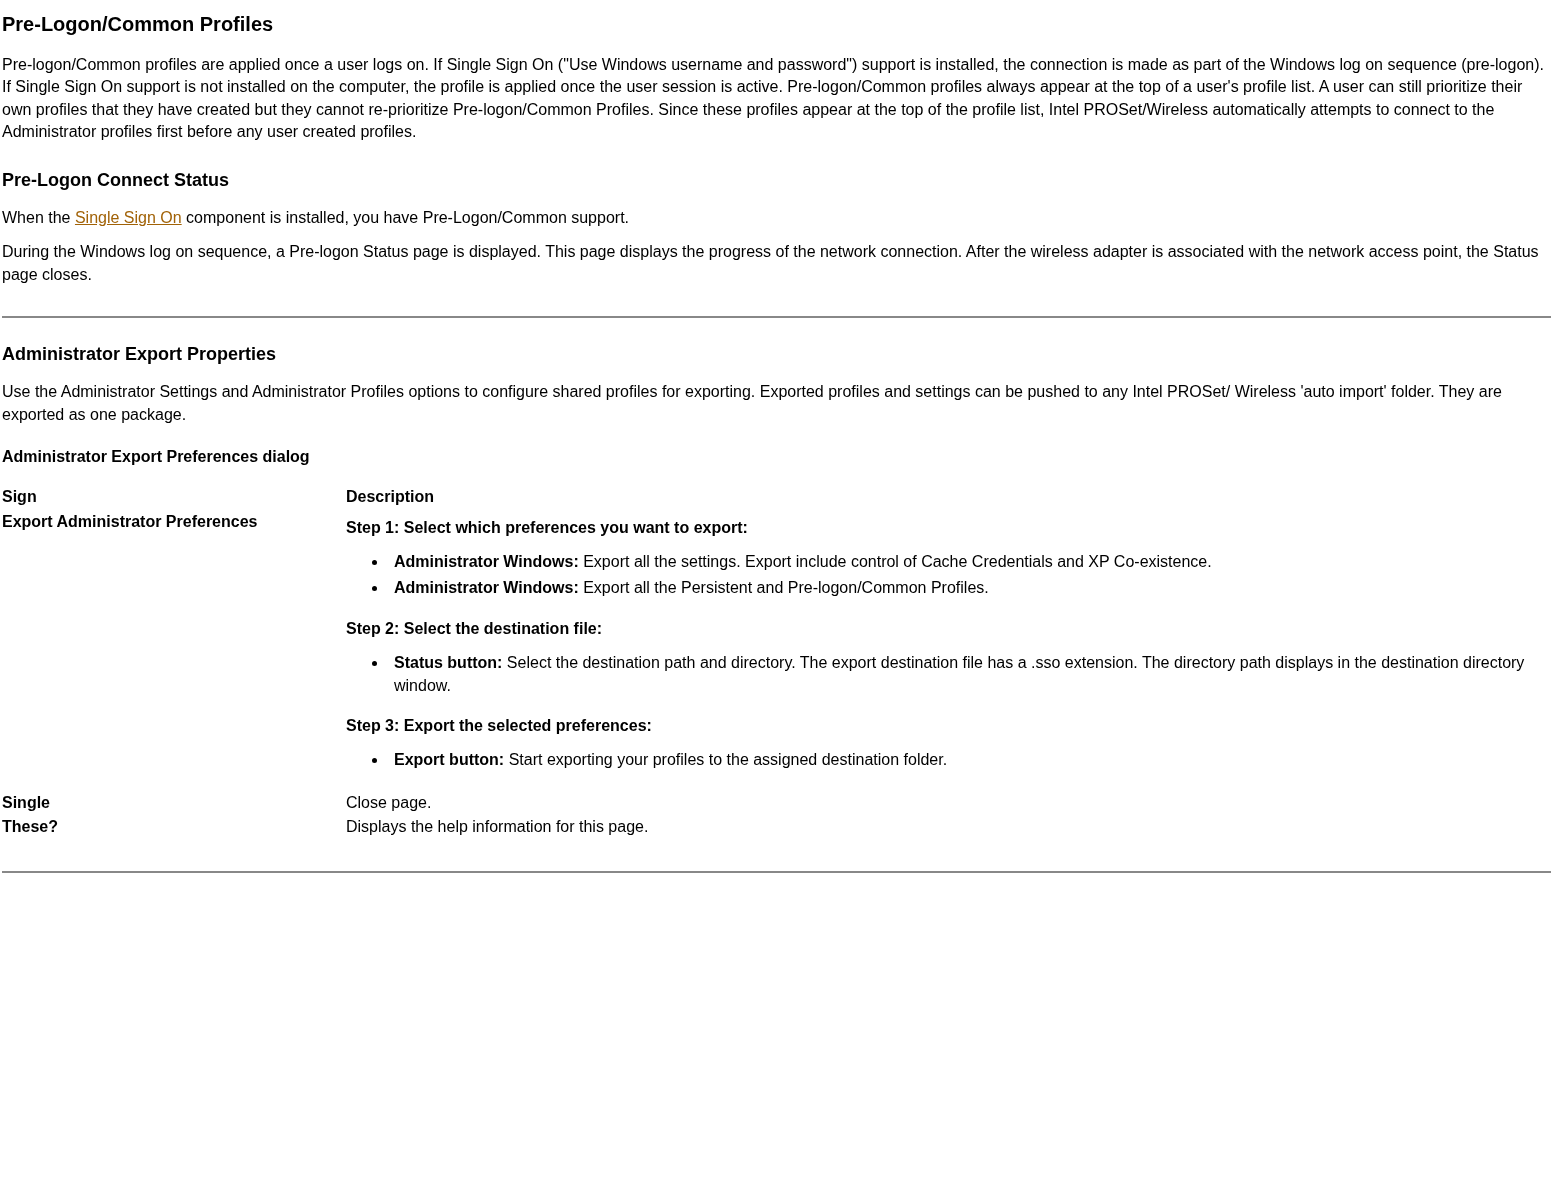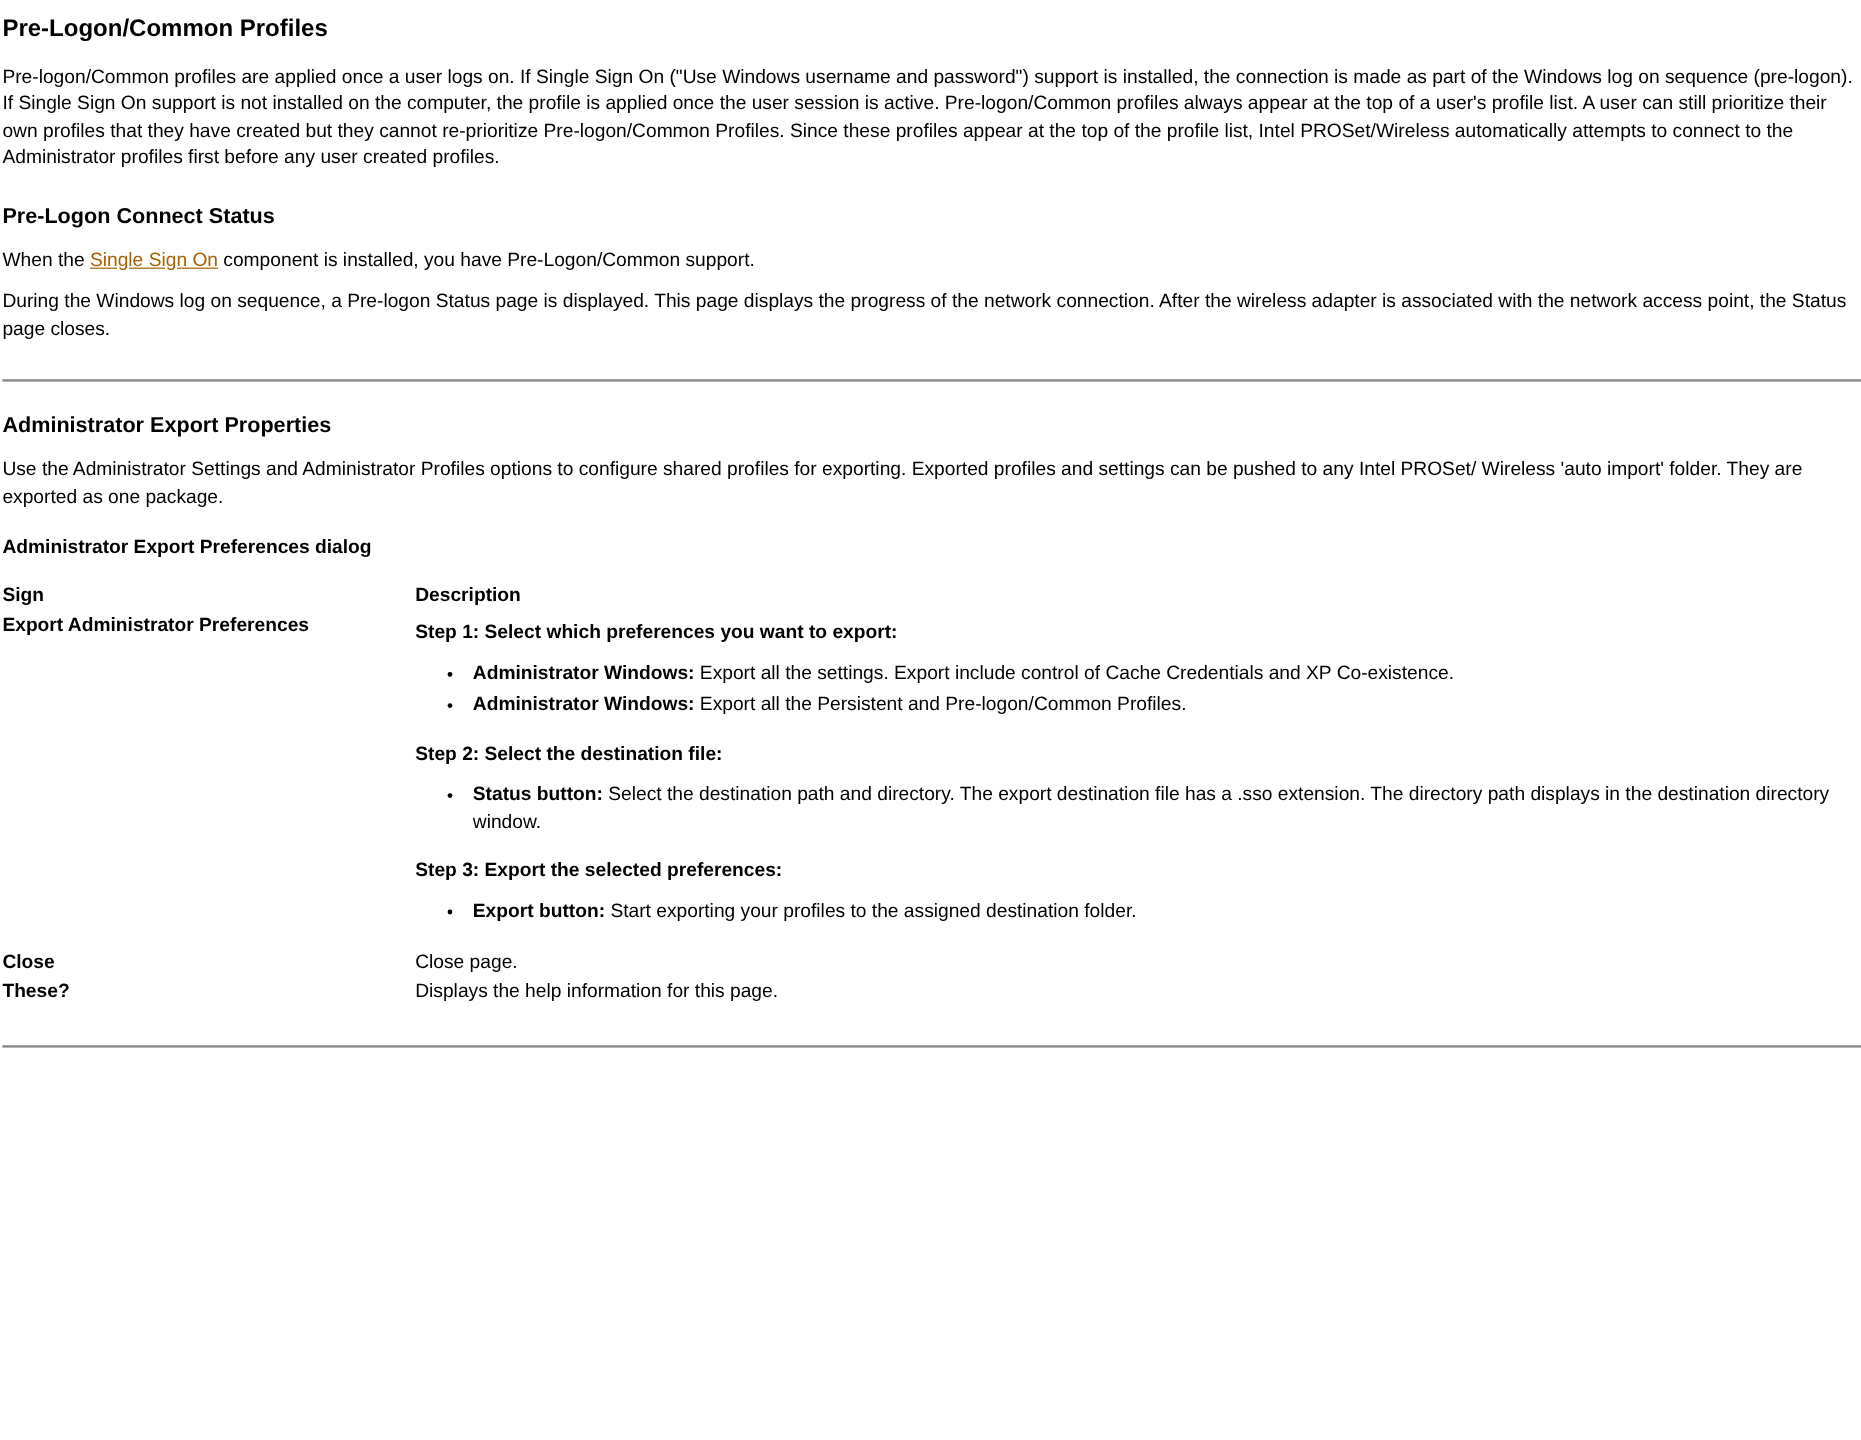--- a/index.html
+++ b/index.html
@@ -116,21 +116,21 @@
       <ul>
         <li><b>Status button:</b><span> Select the destination path and directory. The export destination file has a .sso extension. The directory path displays in the destination directory window.</span></li>
       </ul>
       <div class="step">Step 3: Export the selected preferences:</div>
       <ul>
         <li><b>Export button:</b><span> Start exporting your profiles to the assigned destination folder.</span></li>
       </ul>
     </td>
   </tr>
   <tr class="normalrow">
-    <td class="col-name">Close</td>
+    <td class="col-name">Single</td>
     <td class="col-desc">Close page.</td>
   </tr>
   <tr class="normalrow">
     <td class="col-name">These?</td>
     <td class="col-desc">Displays the help information for this page.</td>
   </tr>
 </tbody>
   </table>
 
 <hr>

